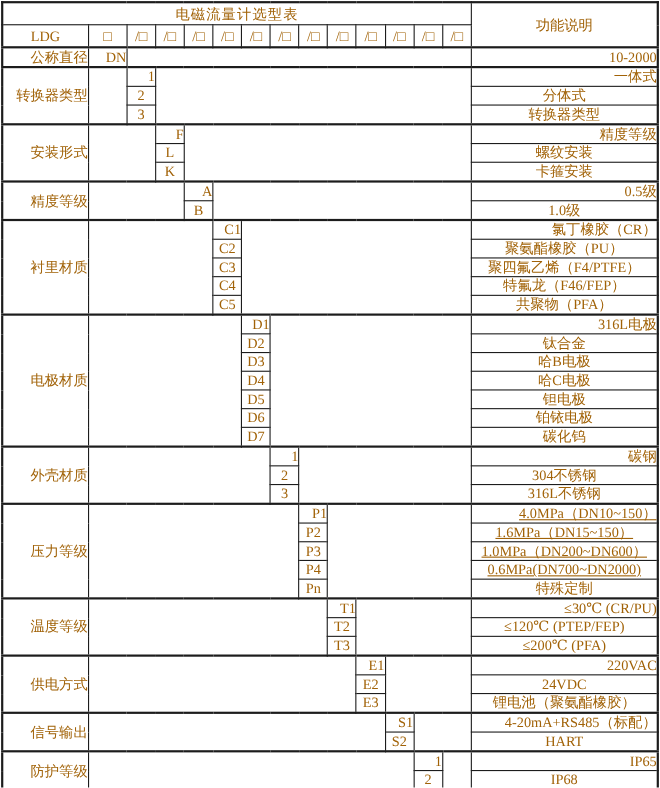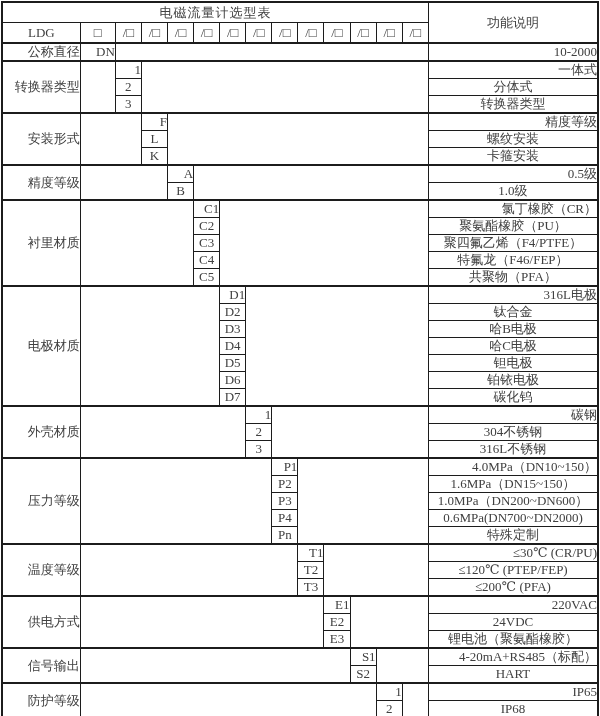--- a/index.html
+++ b/index.html
@@ -6,21 +6,21 @@
     margin: 0;
     padding: 0;
     background: #ffffff;
   }
   .sheet {
     width: 600px;
     height: 716px;
     box-sizing: border-box;
     padding: 1px;
     font-family: "Liberation Serif", "DejaVu Serif", serif;
-    color: #404040;
+    color: #a16207;
   }
   table.selector {
     width: 598px;
     border-collapse: collapse;
     table-layout: fixed;
     border: 2px solid #1c1c1c;
   }
   table.selector td {
     border: 1px solid #1c1c1c;
     padding: 0;
@@ -31,21 +31,21 @@
     line-height: 1.05;
     white-space: nowrap;
     overflow: hidden;
   }
   tr.title-row td { height: 19px; }
   tr.model-row td { height: 19px; }
   td.title-cell { font-size: 16px; letter-spacing: 1px; }
   td.func-header { font-size: 15px; margin-left: 16px; }
   td.group-label { font-size: 14px; }
   td.func-cell { font-size: 14px; }
-  td.fn-left { text-align: left; padding-left: 2px; }
+  td.fn-left { text-align: left; padding-left: 2px; text-decoration: underline; }
   td.code-left { text-align: left; padding-left: 3px; margin-left: 48px; }
   tr.group-start td { border-top: 2px solid #1c1c1c; text-align: right; }
   td.slash-cell { font-size: 13px; }
 </style>
 </head>
 <body>
 
 <div class="sheet">
 <table class="selector">
   <colgroup>

